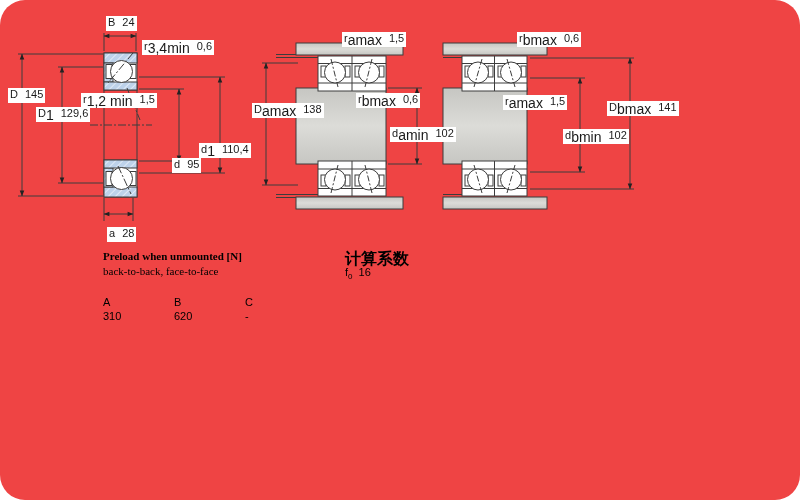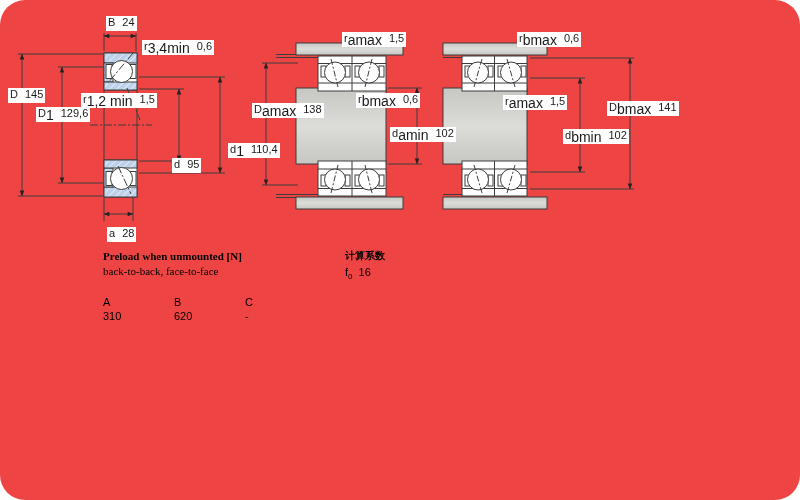--- a/index.html
+++ b/index.html
@@ -7,21 +7,21 @@
          font-family:"Liberation Sans",sans-serif;color:#000;border-radius:25px;}
   #drawing{position:absolute;left:0;top:0;z-index:1;}
   .dim-label{position:absolute;z-index:2;background:#ffffff;white-space:nowrap;
              font-size:11px;line-height:13px;padding:0 2px;color:#1a1a1a;}
   .dim-label sub{font-size:14px;line-height:1;}
   .dim-label .val{margin-left:7px;}
   .txt{position:absolute;z-index:2;white-space:nowrap;}
   .serif{font-family:"Liberation Serif",serif;font-size:11px;line-height:15px;}
   .bold{font-weight:bold;}
   .sans-sm{font-family:"Liberation Sans",sans-serif;font-size:11px;line-height:13px;}
-  .cjk{font-family:"DejaVu Sans",sans-serif;font-size:10px;font-weight:bold;}
+  .cjk{font-family:"DejaVu Sans",sans-serif;font-size:16px;font-weight:bold;}
   .ftable{position:absolute;z-index:2;font-family:"Liberation Sans",sans-serif;font-size:11px;}
   .ftable .row{display:flex;}
   .ftable .cell{width:71px;}
   .ftable .row + .row{margin-top:2px;}
 </style>
 </head>
 <body>
 
 <div id="stage">
 
@@ -208,21 +208,21 @@
   </div>
   <div class="dim-label" style="left:36px;top:107px;">
     <span>D</span><sub>1</sub><span class="val">129,6</span>
   </div>
   <div class="dim-label" style="left:81px;top:93px;">
     <span>r</span><sub>1,2 min</sub><span class="val">1,5</span>
   </div>
   <div class="dim-label" style="left:172px;top:126px;margin-top:32px;">
     <span>d</span><sub></sub><span class="val">95</span>
   </div>
-  <div class="dim-label" style="left:199px;top:143px;margin-left:29px;">
+  <div class="dim-label" style="left:199px;top:143px;">
     <span>d</span><sub>1</sub><span class="val">110,4</span>
   </div>
   <div class="dim-label" style="left:107px;top:206px;margin-top:21px;">
     <span>a</span><sub></sub><span class="val">28</span>
   </div>
   <div class="dim-label" style="left:342px;top:32px;">
     <span>r</span><sub>amax</sub><span class="val">1,5</span>
   </div>
   <div class="dim-label" style="left:356px;top:93px;">
     <span>r</span><sub>bmax</sub><span class="val">0,6</span>

